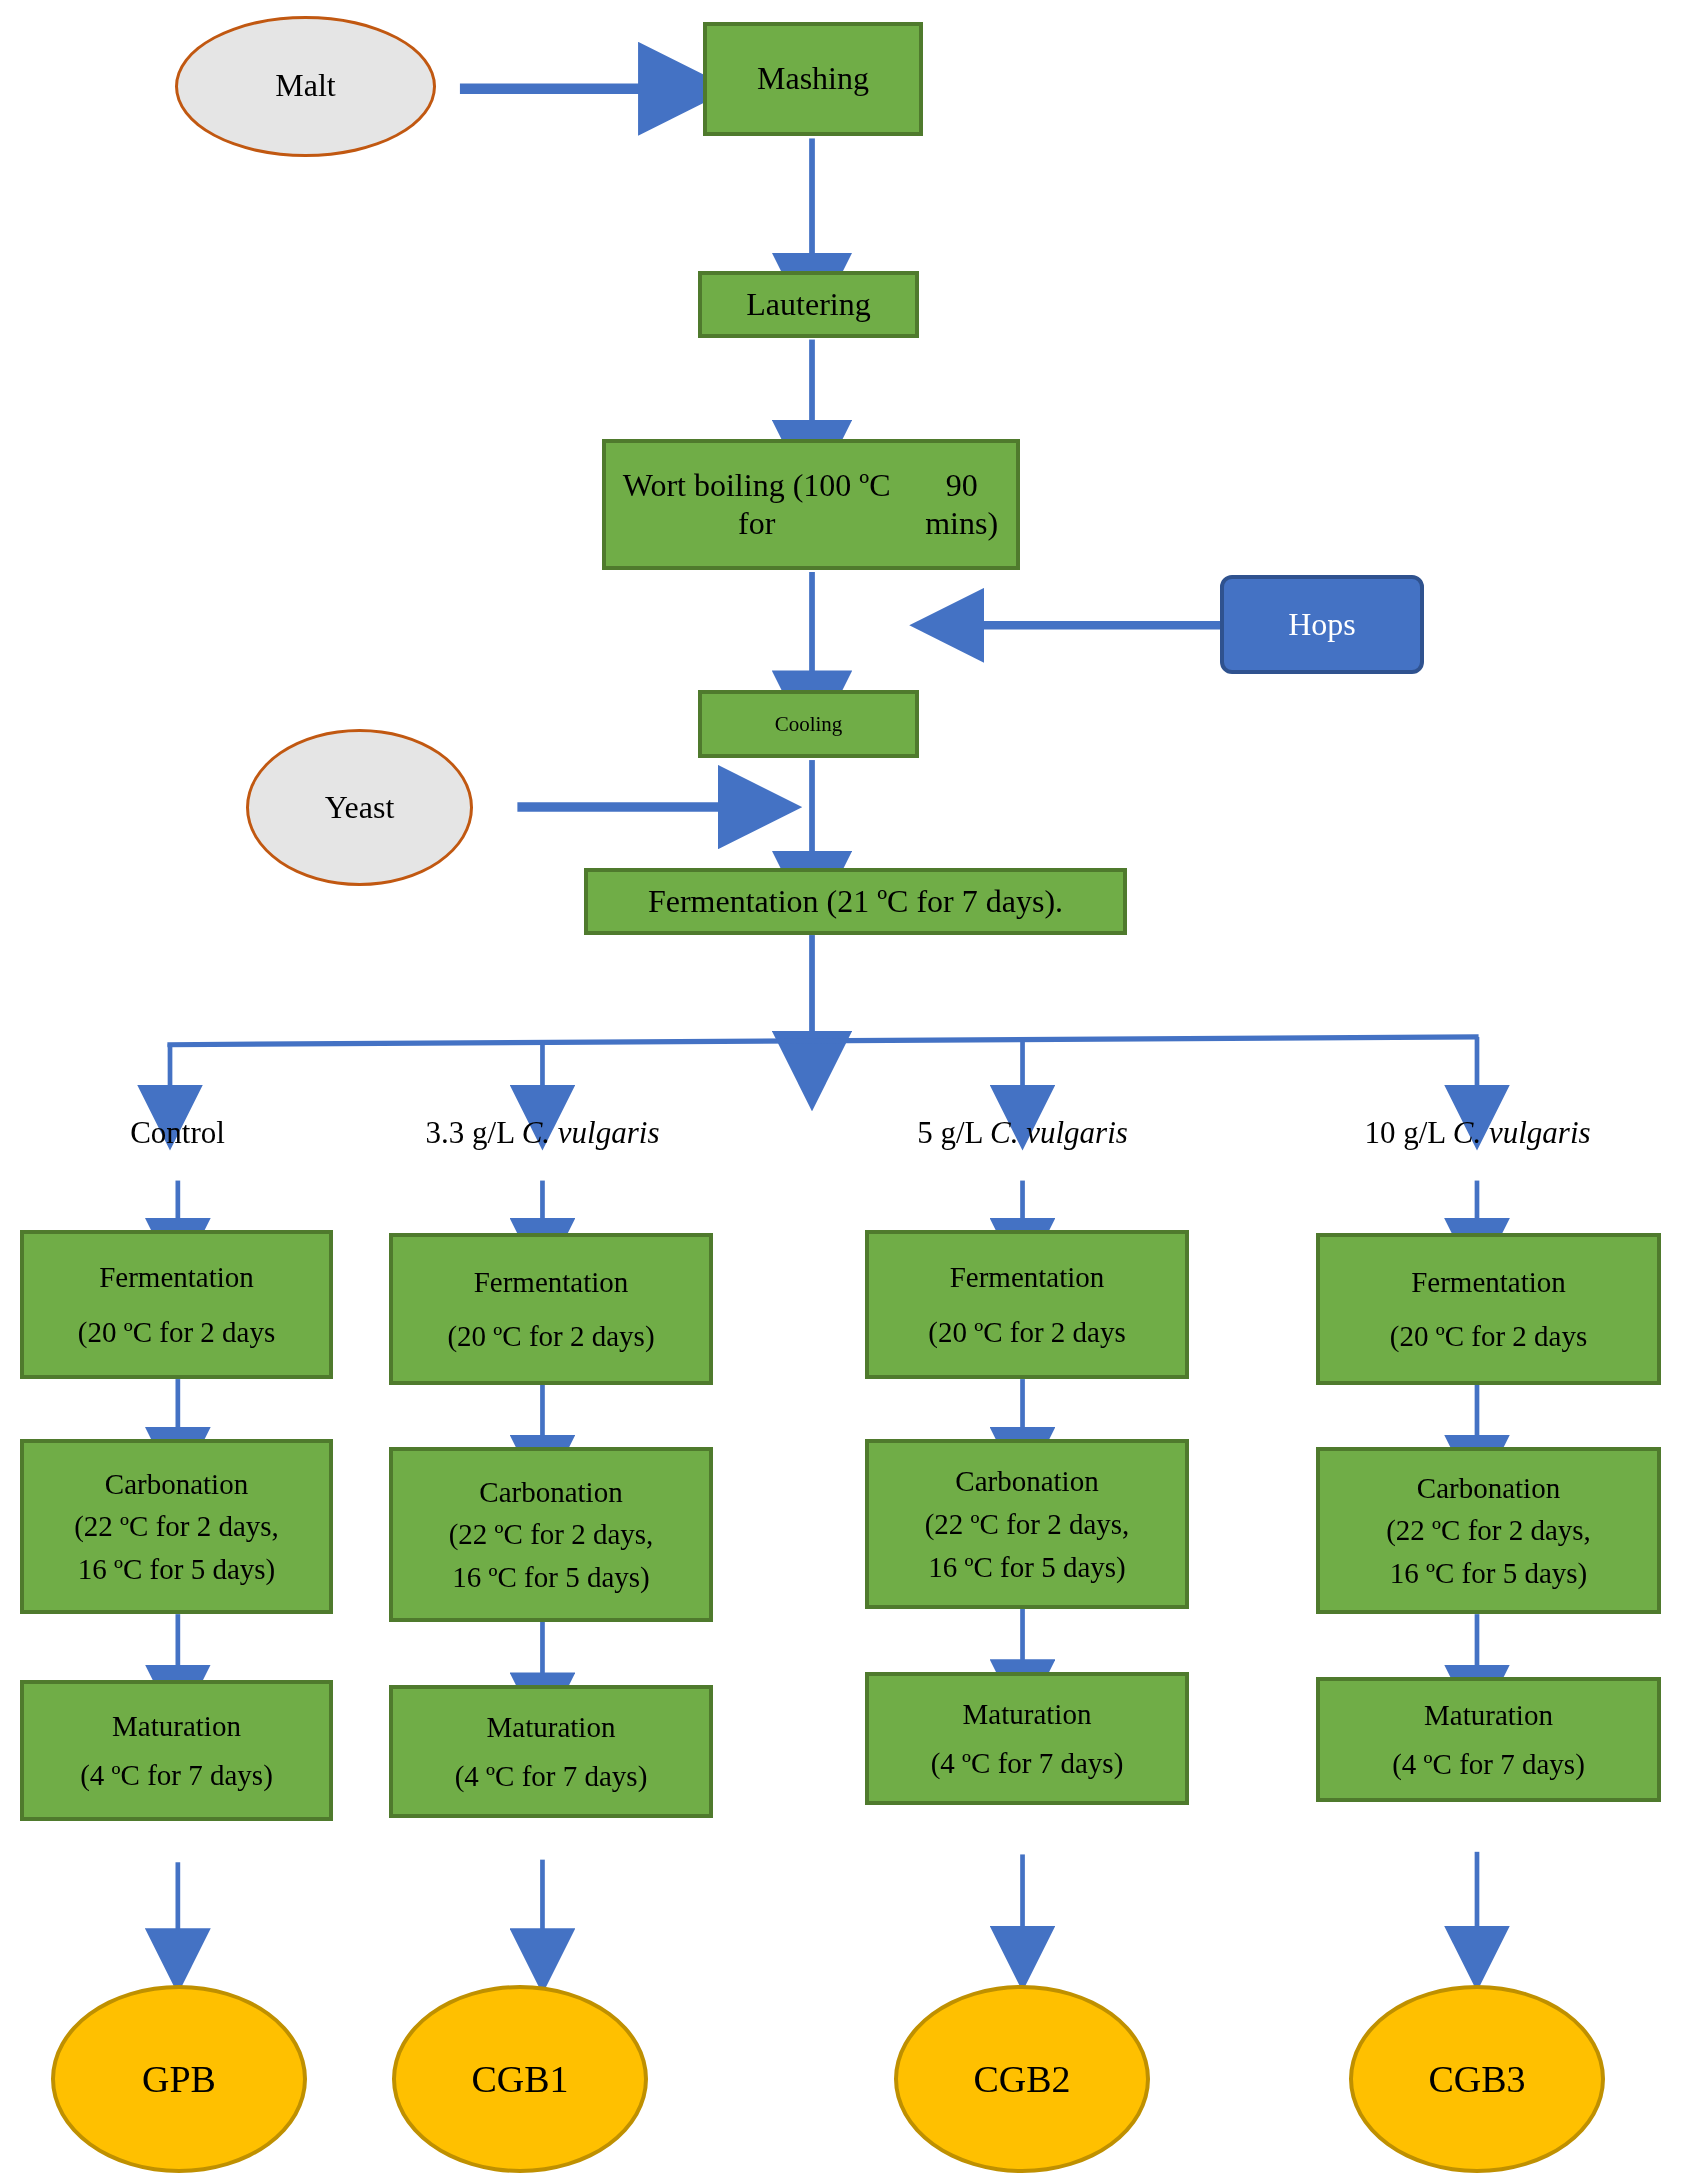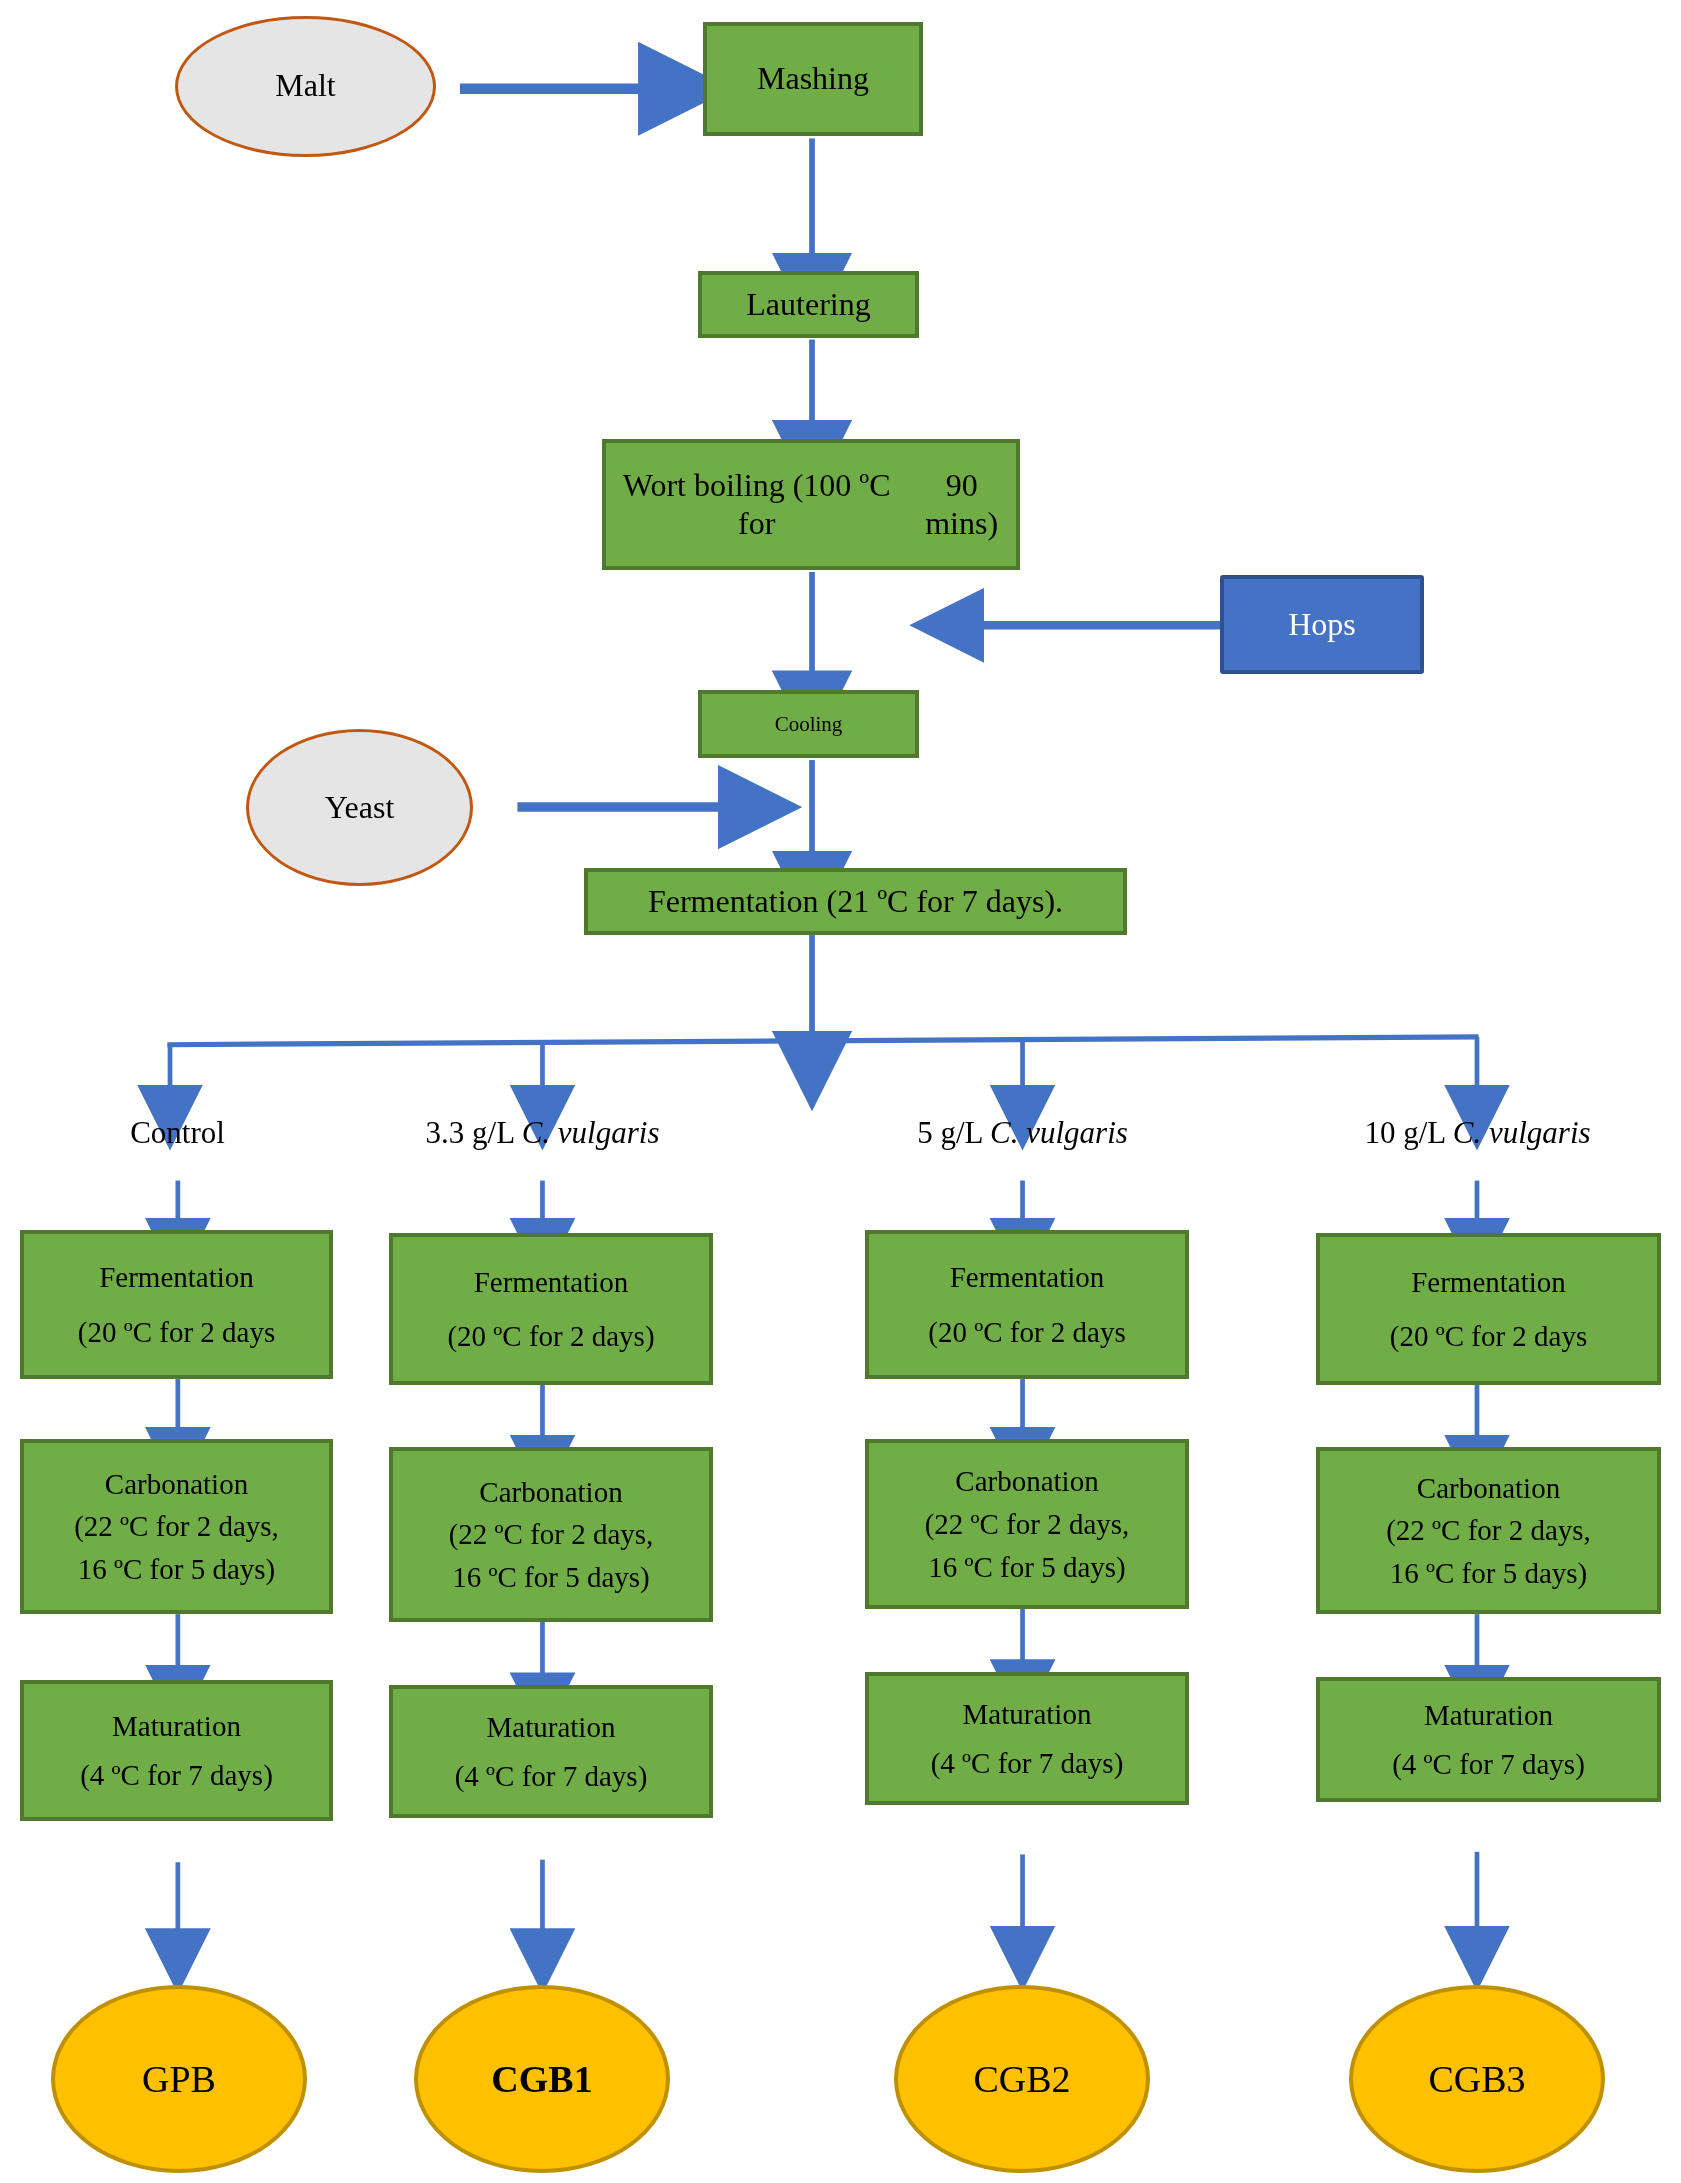--- a/index.html
+++ b/index.html
@@ -38,21 +38,21 @@
     border-radius: 50%;
   }
   .ellipse-yellow {
     background: #ffc000;
     border: 4.7px solid #bf9000;
     border-radius: 50%;
   }
   .rounded-blue {
     background: #4472c4;
     border: 4.7px solid #2f528f;
-    border-radius: 3px;
+    border-radius: 12px;
     color: #ffffff;
   }
   .branch-label {
     position: absolute;
     color: #000000;
     text-align: center;
     white-space: nowrap;
   }
   .branch-label i { font-style: italic; }
   
@@ -251,21 +251,21 @@
   </div>
   <div class="node proc" style="left:389px; top:1447px; width:324px; height:175px; font-size:29px; flex-direction:column; gap:8.4px;">
     <span>Carbonation</span>
     <span>(22 ºC for 2 days,</span>
     <span>16 ºC for 5 days)</span>
   </div>
   <div class="node proc" style="left:389px; top:1685px; width:324px; height:133px; font-size:29px; flex-direction:column; gap:14.6px;">
     <span>Maturation</span>
     <span>(4 ºC for 7 days)</span>
   </div>
-  <div class="node ellipse-yellow" style="left:414px; top:1985px; width:256px; height:188px; font-size:38px;font-weight:bold;">
+  <div class="node ellipse-yellow" style="left:392px; top:1985px; width:256px; height:188px; font-size:38px;">
     <span>CGB1</span>
   </div>
 
   <div class="node proc" style="left:865px; top:1230px; width:324px; height:149px; font-size:29px; flex-direction:column; gap:20px;">
     <span>Fermentation</span>
     <span>(20 ºC for 2 days</span>
   </div>
   <div class="node proc" style="left:865px; top:1439px; width:324px; height:170px; font-size:29px; flex-direction:column; gap:8.4px;">
     <span>Carbonation</span>
     <span>(22 ºC for 2 days,</span>

